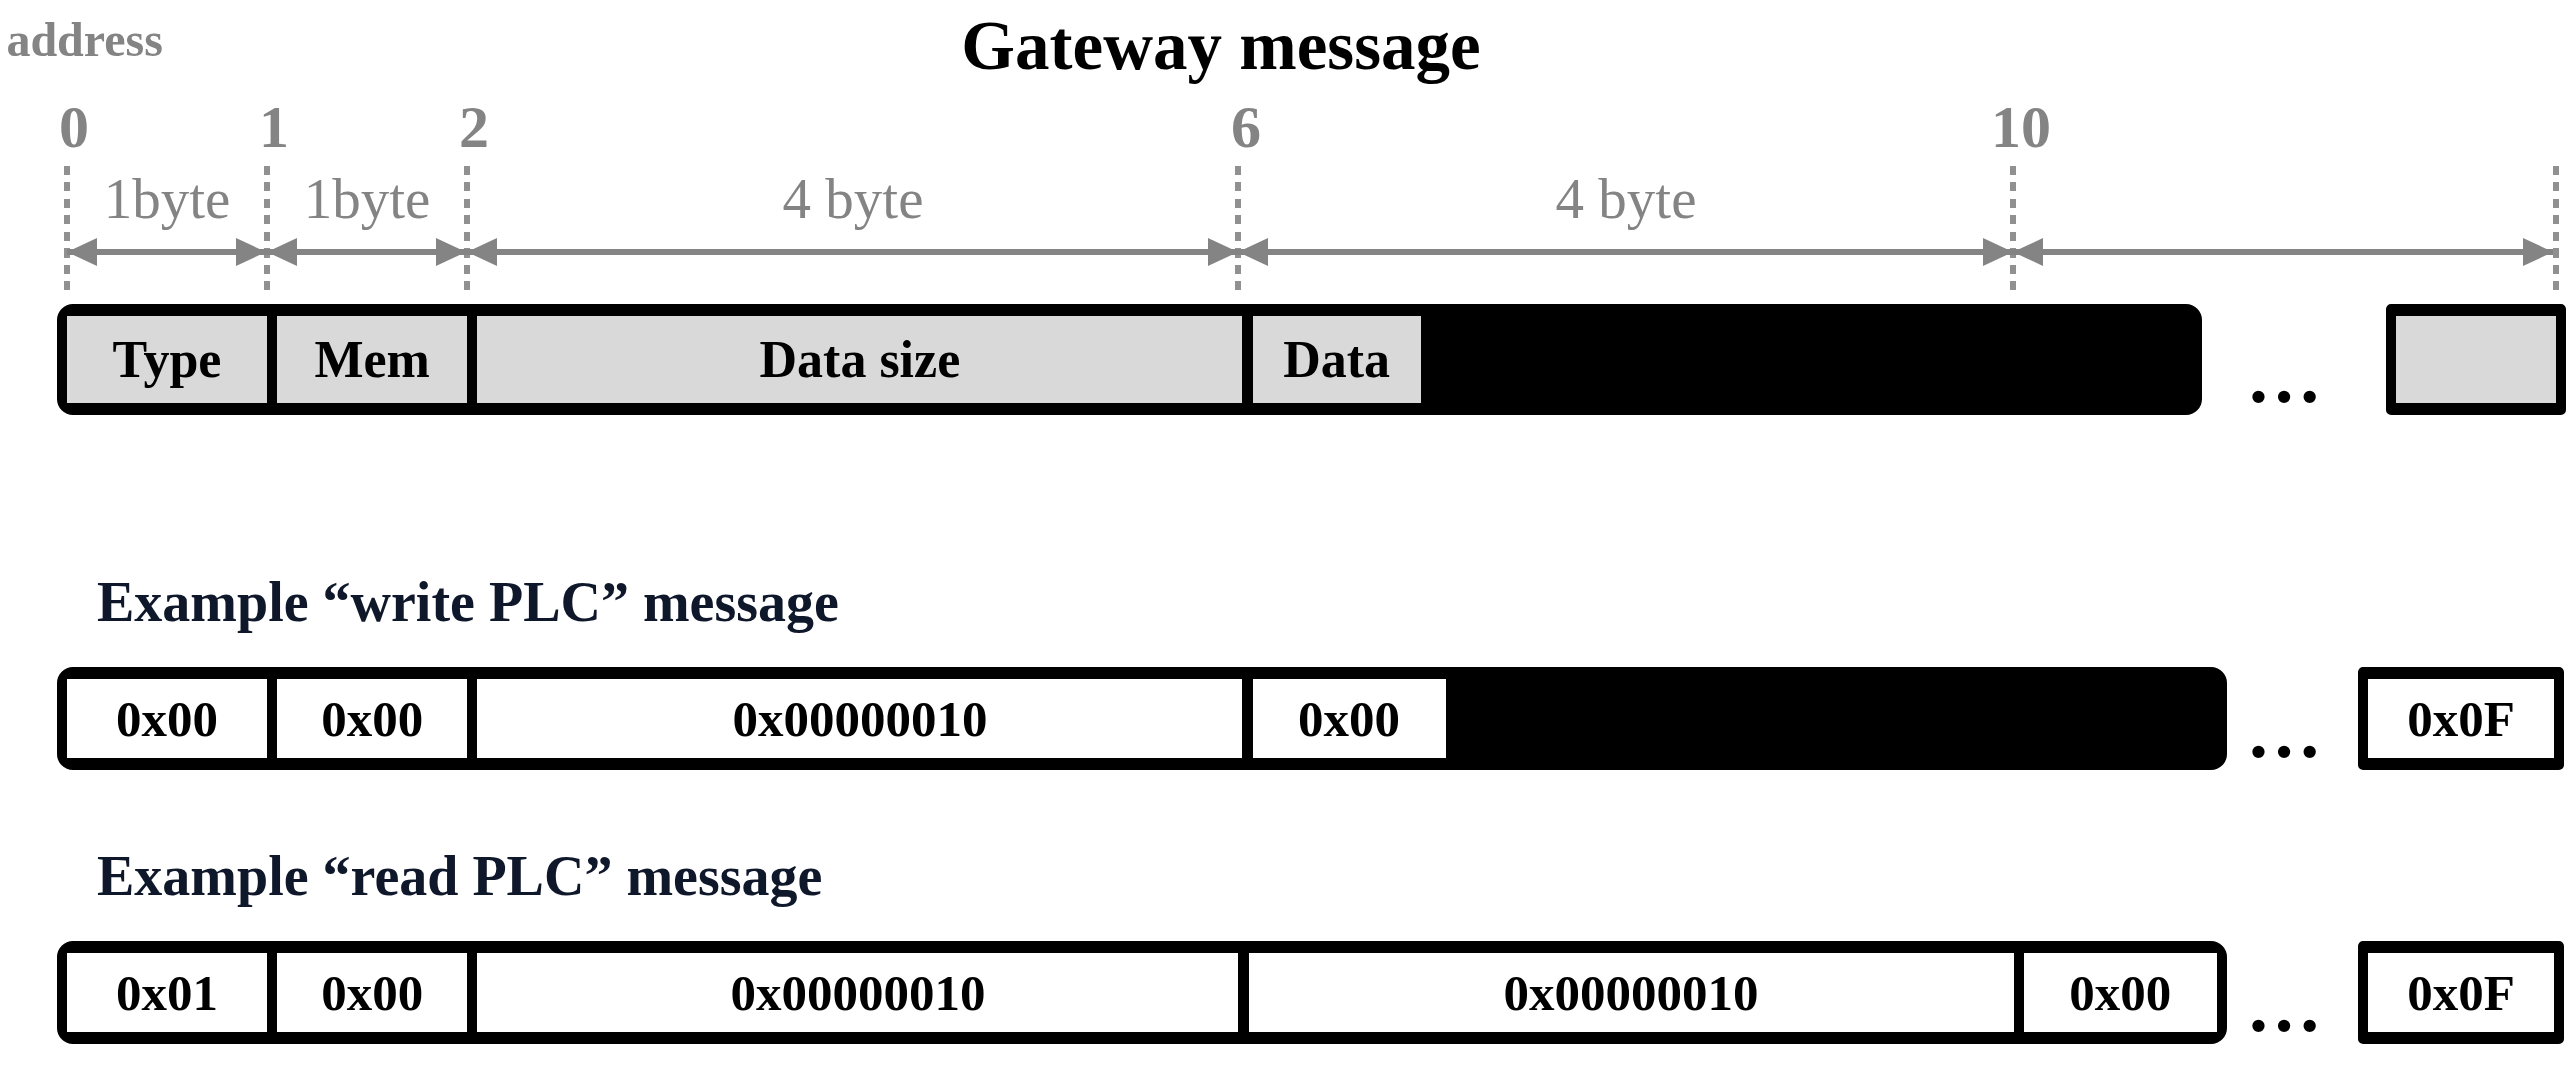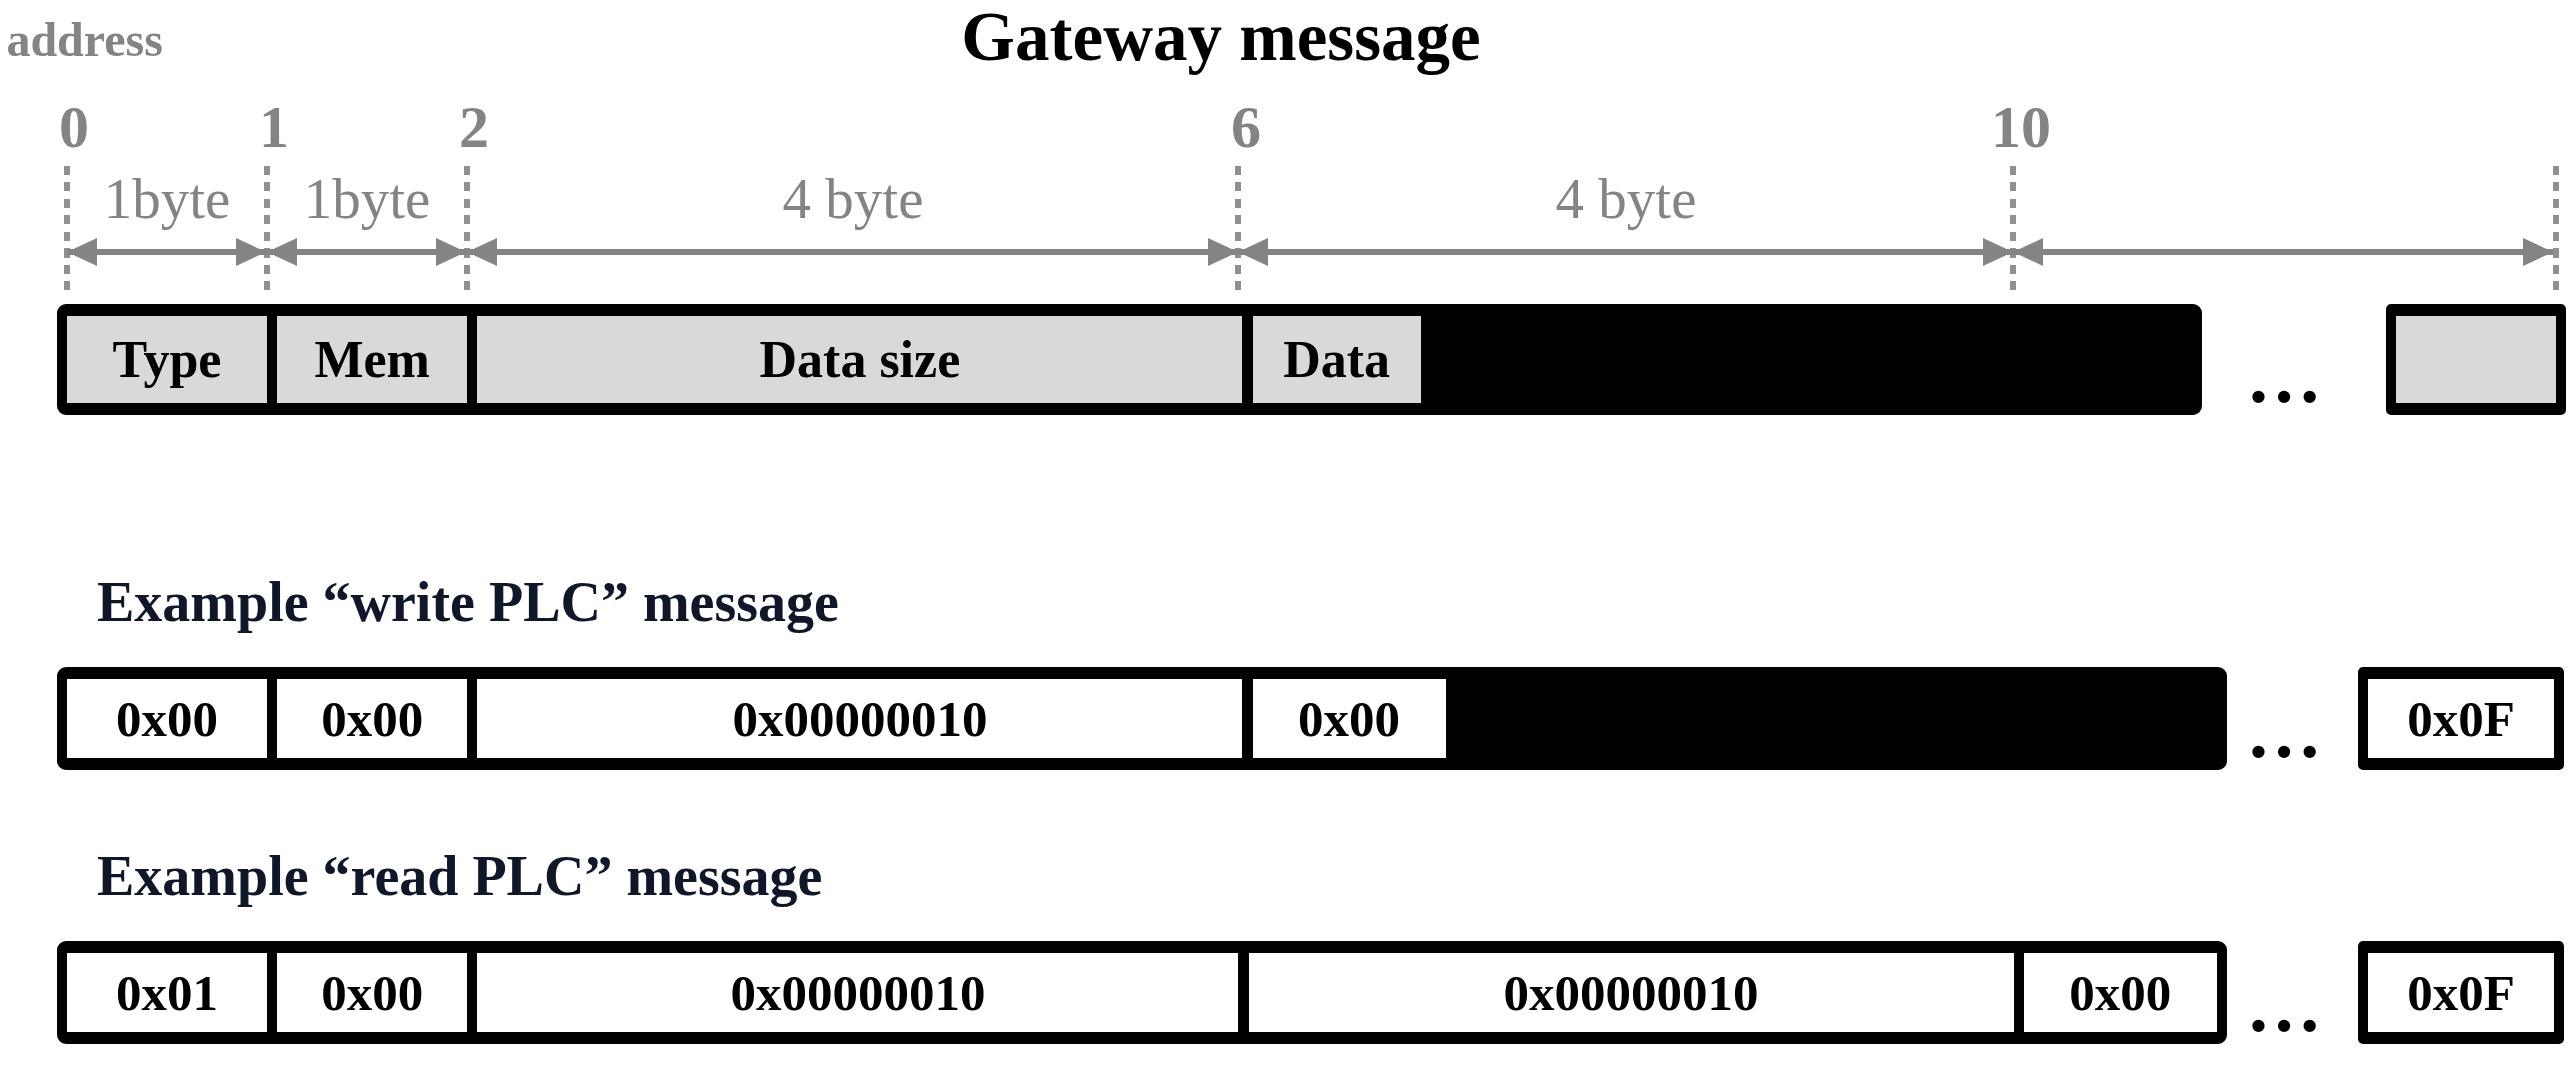--- a/index.html
+++ b/index.html
@@ -8,21 +8,21 @@
     font-family:"Liberation Serif","DejaVu Serif",serif;
   }
   .canvas{
     position:relative;
     width:2576px; height:1074px;
     overflow:hidden;
     background:#ffffff;
   }
   .title{
     position:absolute;
-    top:0; left:1221px;
+    top:9px; left:1221px;
     transform:translateX(-50%);
     font-size:69px; font-weight:bold; color:#000;
     white-space:nowrap; line-height:1.1;
   }
   .offset-label{
     position:absolute;
     top:14px; left:6.4px;
     font-size:48px; font-weight:bold; color:#848484;
     line-height:1.1;
   }
@@ -61,21 +61,21 @@
   .tri-r{ border-left:30.5px solid #848484; }
   .row{
     position:absolute;
     left:57px;
     display:flex;
     gap:10.2px;
     background:#000;
     border:10.2px solid #000;
     border-top-width:12.7px;
     border-bottom-width:12.7px;
-    border-radius:9px;
+    border-radius:16px;
     box-sizing:border-box;
   }
   .cell{
     display:flex; align-items:center; justify-content:center;
     font-weight:bold; color:#000;
     white-space:nowrap;
     flex:0 0 auto;
     box-sizing:border-box;
   }
   .row.gray .cell{ background:#d9d9d9; font-size:52px; }

